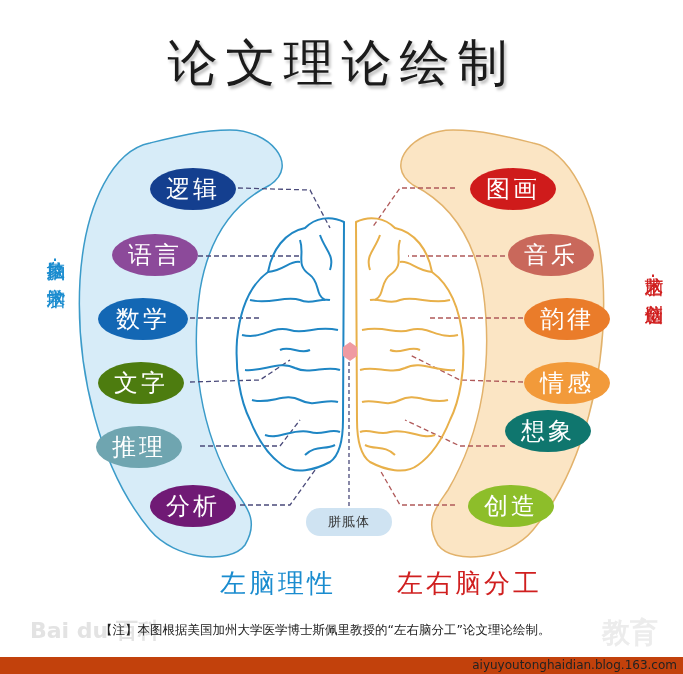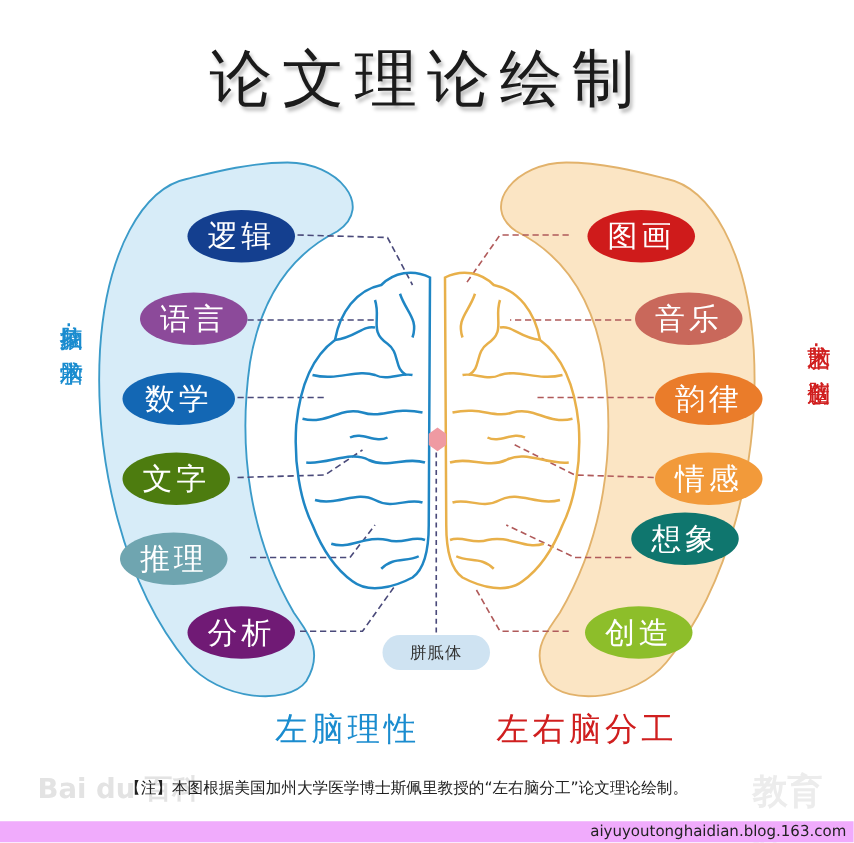--- a/index.html
+++ b/index.html
@@ -6,21 +6,21 @@
   body{width:683px;height:674px;position:relative;overflow:hidden;font-family:"DejaVu Sans","Liberation Sans",sans-serif;}
   .title{position:absolute;left:0;top:30px;width:683px;text-align:center;font-size:50px;letter-spacing:8px;color:#1b1b1b;font-weight:normal;text-shadow:2px 3px 3px rgba(0,0,0,0.25);}
   svg.art{position:absolute;left:0;top:0;}
   .pill{position:absolute;height:42px;border-radius:50%;color:#fff;font-size:24px;display:flex;align-items:center;justify-content:center;letter-spacing:3px;}
   .side-label{position:absolute;font-size:19px;line-height:28px;width:24px;text-align:center;}
   .bottom-label{position:absolute;font-size:26px;letter-spacing:3px;}
   .corpus{position:absolute;left:306px;top:508px;width:86px;height:28px;border-radius:14px;background:#cfe3f2;color:#333;font-size:13px;display:flex;align-items:center;justify-content:center;letter-spacing:1px;}
   .note{position:absolute;left:100px;top:622px;font-size:12.5px;color:#222;}
   .wm1{position:absolute;left:30px;top:616px;font-size:22px;color:#e3e3e3;font-weight:bold;}
   .wm2{position:absolute;left:602px;top:614px;font-size:28px;color:#ececec;font-weight:bold;}
-  .footer{position:absolute;left:0;top:657px;width:683px;height:17px;background:#f0abfc;}
+  .footer{position:absolute;left:0;top:657px;width:683px;height:17px;background:#c2410c;}
   .footer-text{position:absolute;right:6px;top:1px;font-size:12px;color:#222;}
 </style>
 </head>
 <body>
 
 <div class="title">论文理论绘制</div>
 
 <svg class="art" width="683" height="674" viewBox="0 0 683 674">
 
   <path d="M150,143 C115,150 85,200 80,280 C75,370 100,470 150,530 C175,560 230,565 245,545 C260,520 245,505 235,490 C200,430 190,360 200,290 C210,230 240,200 270,185 C300,165 270,130 230,130 C200,130 170,138 150,143 Z" fill="#d7ecf8" stroke="#3b9bc9" stroke-width="1.5"></path>

